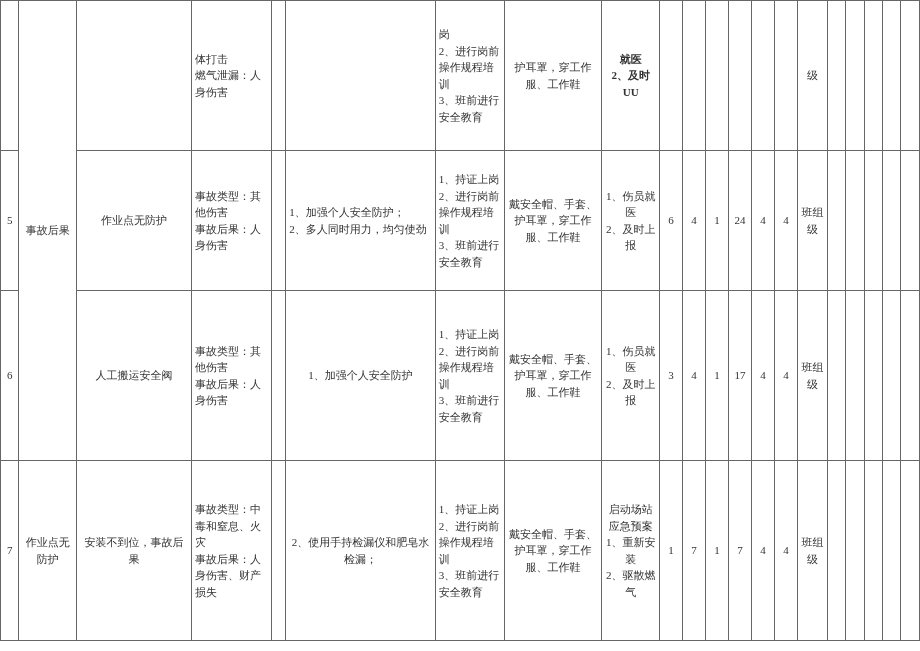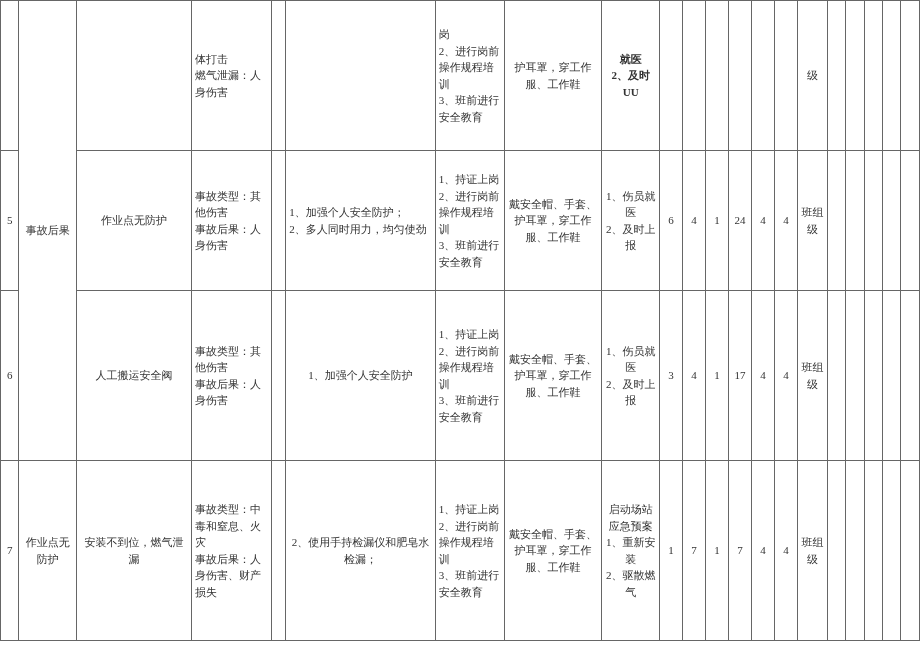--- a/index.html
+++ b/index.html
@@ -155,21 +155,21 @@
   <td></td>
   <td></td>
   <td></td>
   <td></td>
   <td></td>
 </tr>
 
 <tr style="height:180px;">
   <td>7</td>
   <td>作业点无防护</td>
-  <td>安装不到位，燃气泄漏</td>
+  <td>安装不到位，事故后果</td>
   <td class="left" style="white-space:pre-line;">事故类型：中毒和窒息、火灾
 事故后果：人身伤害、财产损失</td>
   <td></td>
   <td>2、使用手持检漏仪和肥皂水检漏；</td>
   <td class="left" style="white-space:pre-line;">1、持证上岗
 2、进行岗前操作规程培训
 3、班前进行安全教育</td>
   <td>戴安全帽、手套、护耳罩，穿工作服、工作鞋</td>
   <td style="white-space:pre-line;margin-top:35px;">启动场站应急预案
 1、重新安装

